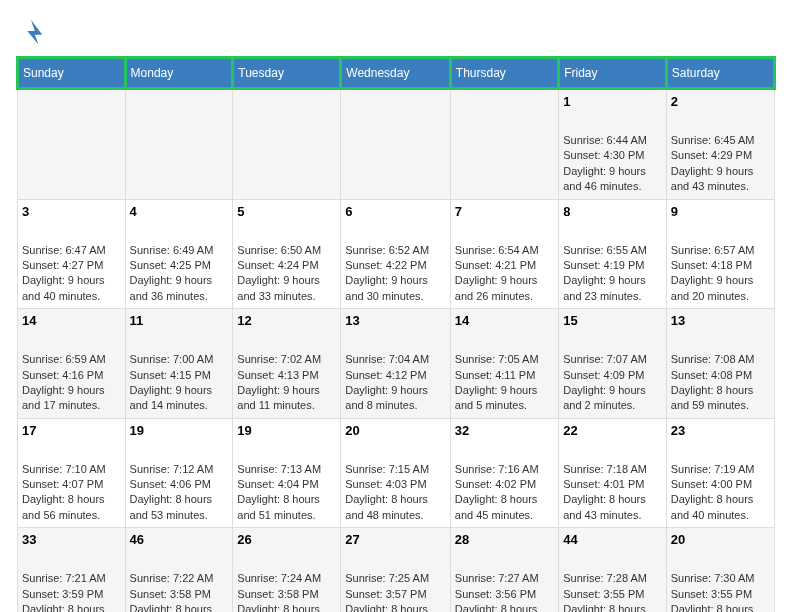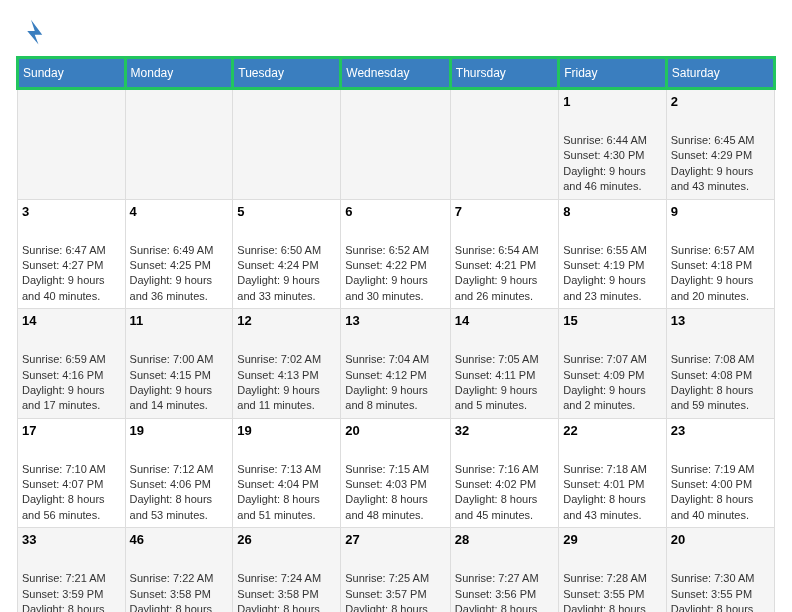--- a/index.html
+++ b/index.html
@@ -244,21 +244,21 @@
         </td>
         <td>
           <span class="day-num">27</span>
           <div class="day-info">Sunrise: 7:25 AM<br>Sunset: 3:57 PM<br>Daylight: 8 hours and 31 minutes.</div>
         </td>
         <td>
           <span class="day-num">28</span>
           <div class="day-info">Sunrise: 7:27 AM<br>Sunset: 3:56 PM<br>Daylight: 8 hours and 29 minutes.</div>
         </td>
         <td>
-          <span class="day-num">29</span>
+          <span class="day-num">44</span>
           <div class="day-info">Sunrise: 7:28 AM<br>Sunset: 3:55 PM<br>Daylight: 8 hours and 27 minutes.</div>
         </td>
         <td>
           <span class="day-num">20</span>
           <div class="day-info">Sunrise: 7:30 AM<br>Sunset: 3:55 PM<br>Daylight: 8 hours and 25 minutes.</div>
         </td>
       </tr>
     </tbody>
 </table>
 

